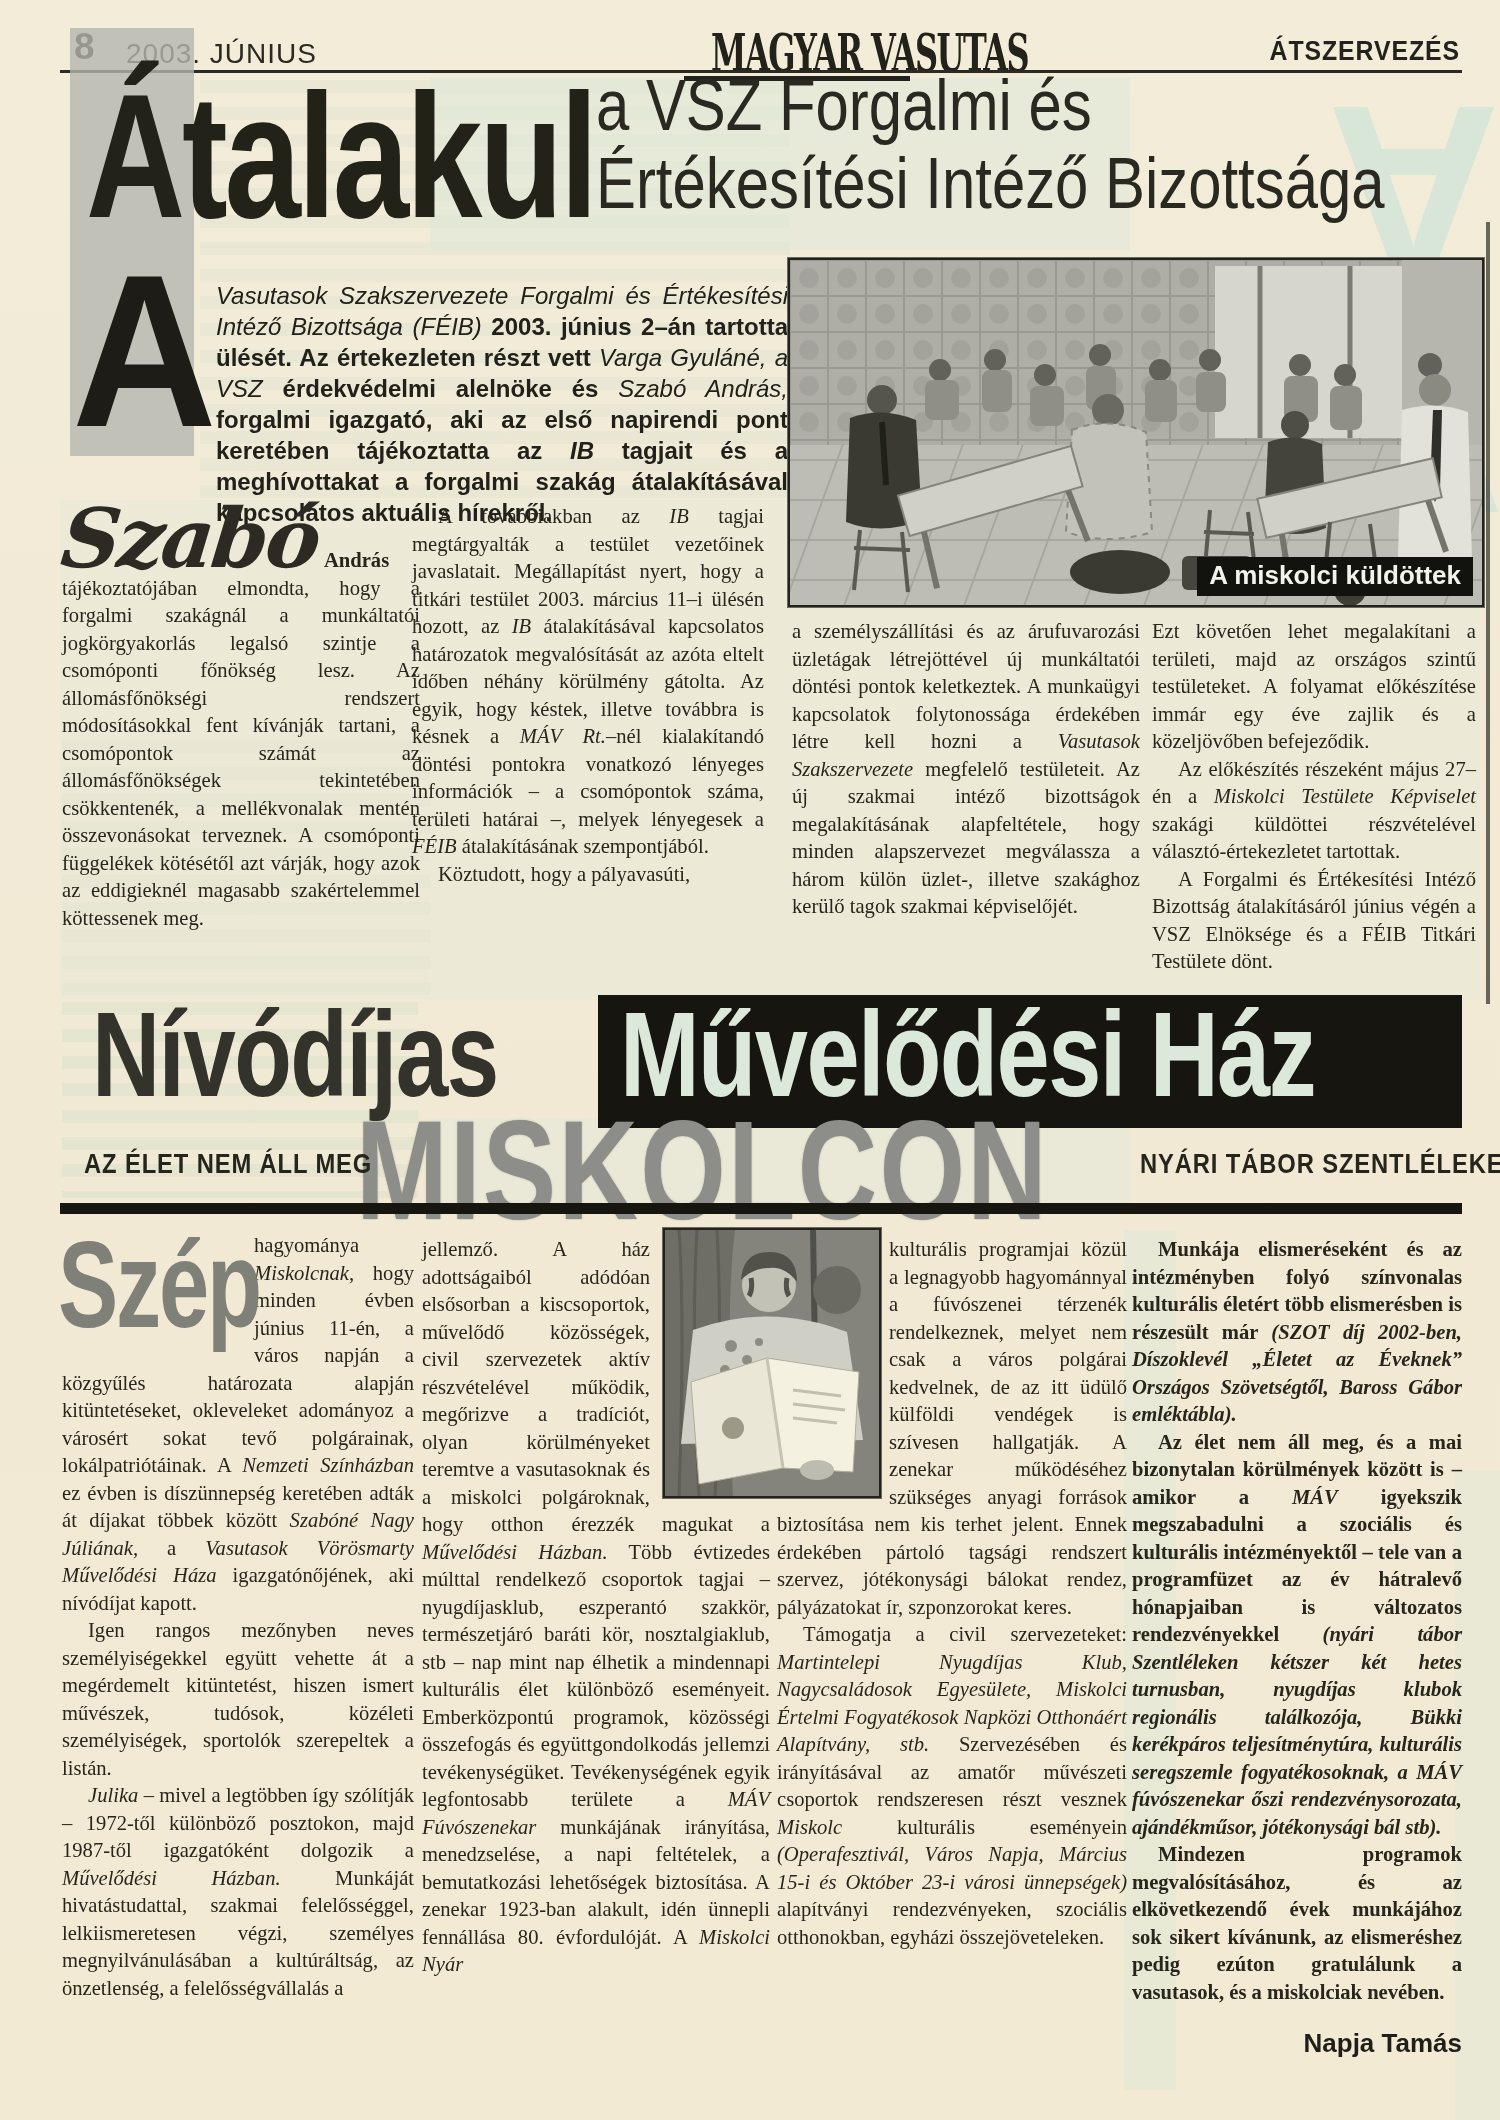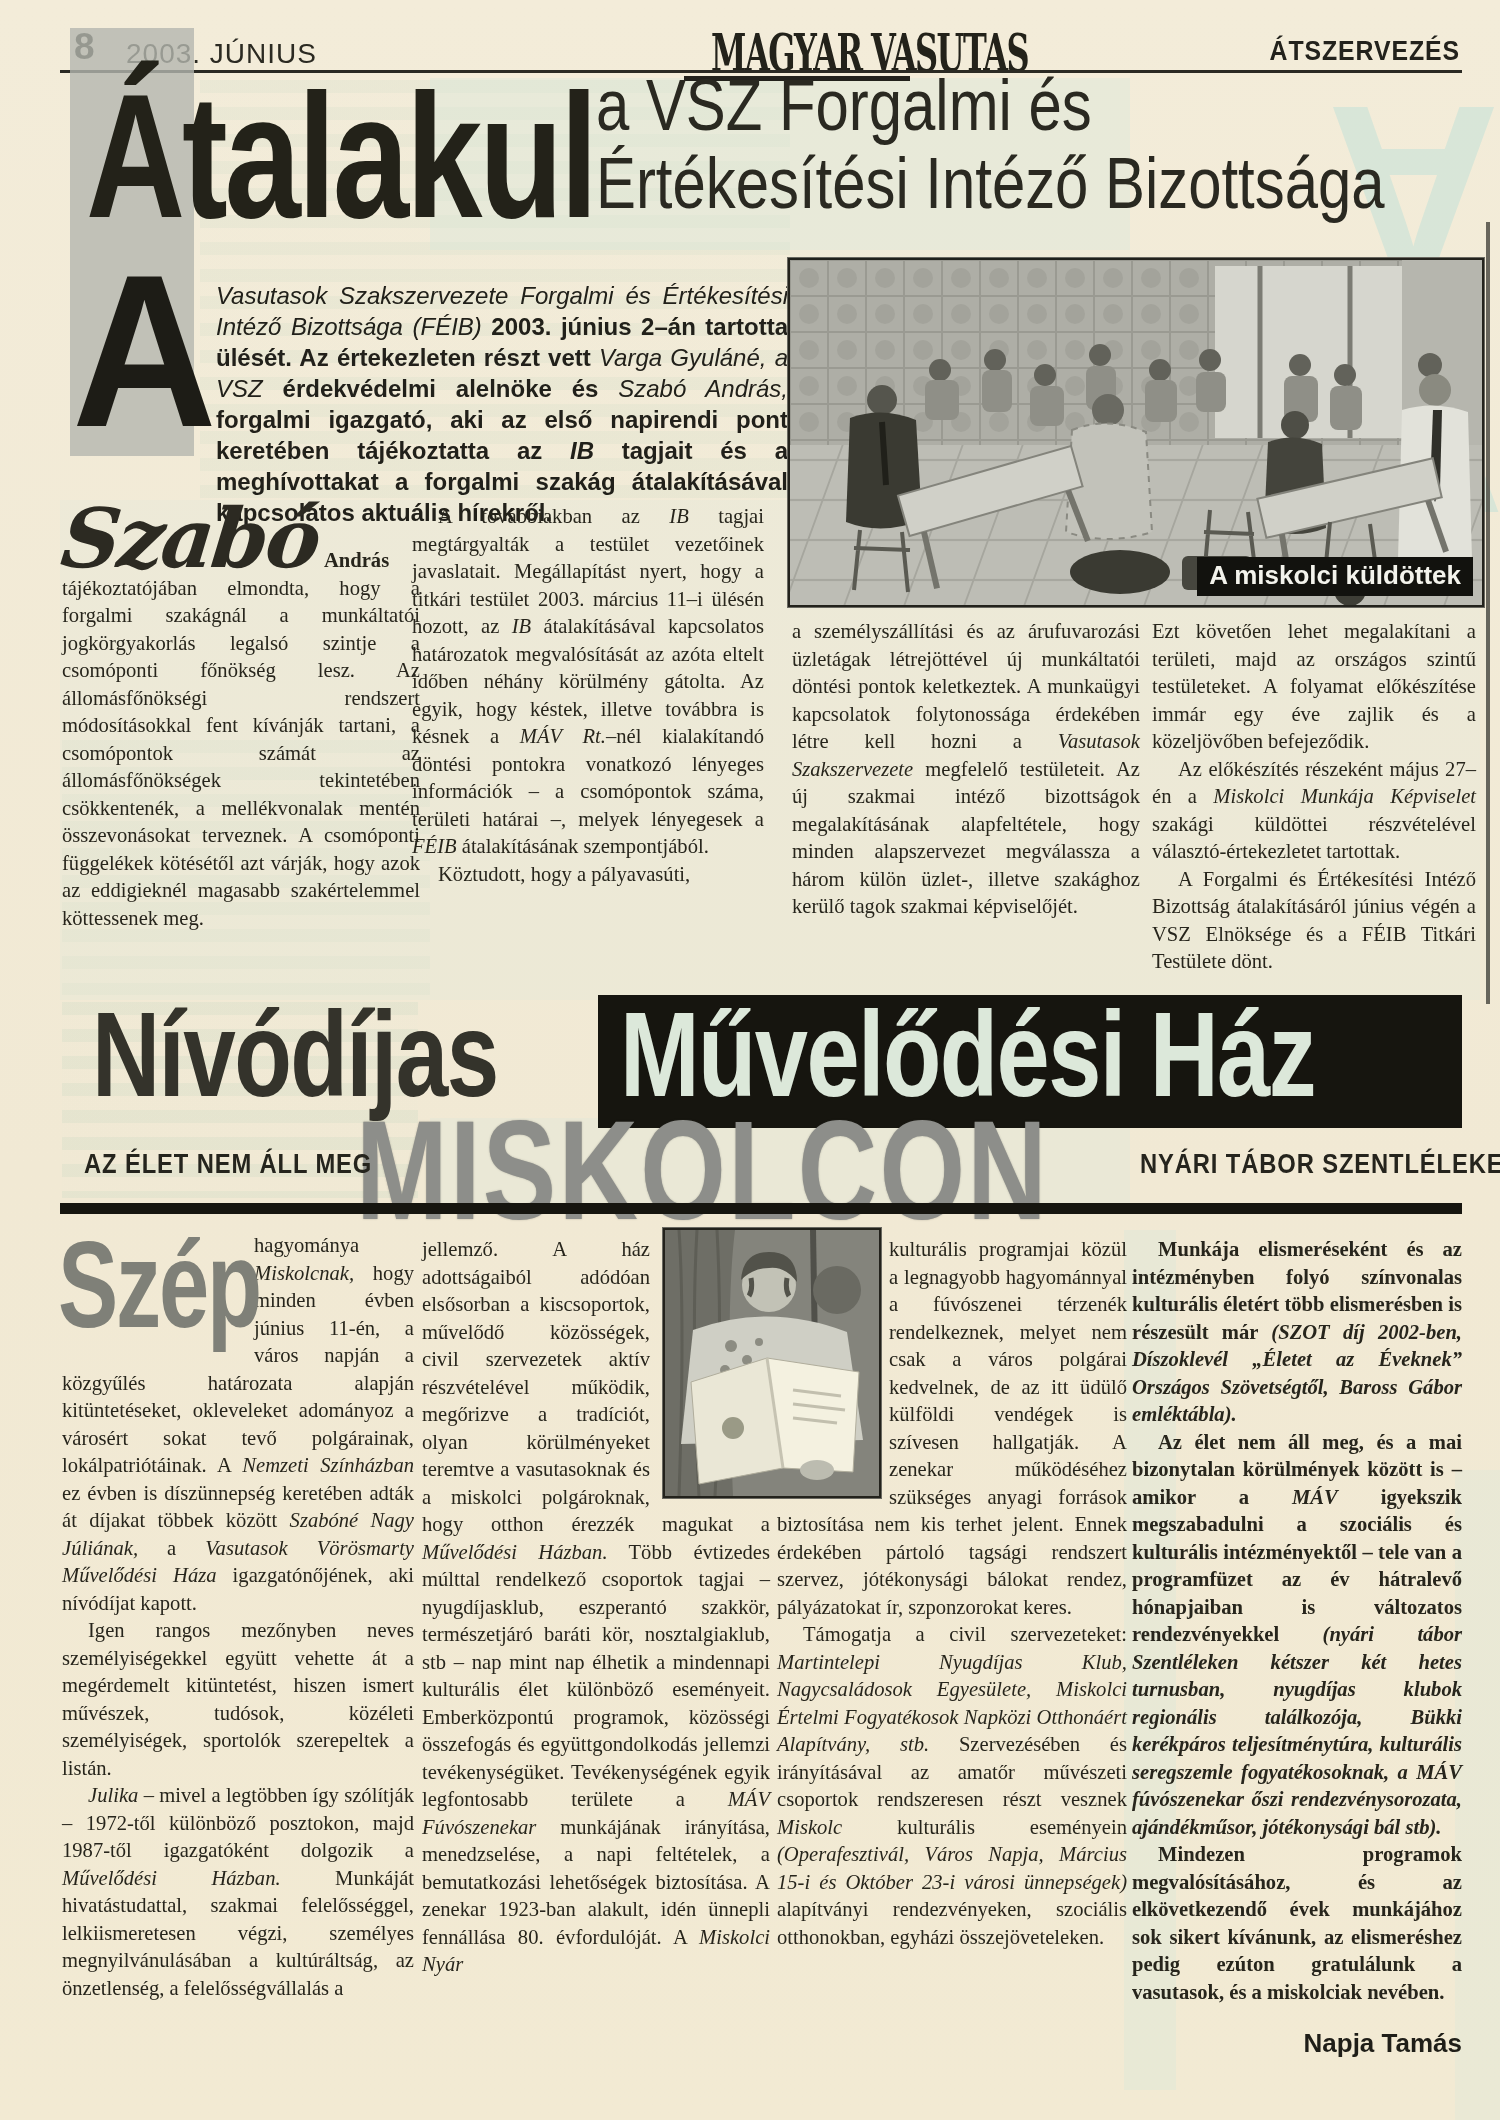--- a/index.html
+++ b/index.html
@@ -231,21 +231,21 @@
   </div>
 <div class="col" style="left:412px;top:503px;width:352px;height:492px;">
     <p class="ind"><span>A továbbiakban az </span><span class="s-i">IB</span><span> tagjai megtárgyalták a testület vezetőinek javaslatait. Megállapítást nyert, hogy a titkári testület 2003. március 11–i ülésén hozott, az </span><span class="s-i">IB</span><span> átalakításával kapcsolatos határozatok megvalósítását az azóta eltelt időben néhány körülmény gátolta. Az egyik, hogy késtek, illetve továbbra is késnek a </span><span class="s-i">MÁV Rt.</span><span>–nél kialakítandó döntési pontokra vonatkozó lényeges információk – a csomópontok száma, területi határai –, melyek lényegesek a </span><span class="s-i">FÉIB</span><span> átalakításának szempontjából.</span></p>
     <p class="ind"><span>Köztudott, hogy a pályavasúti,</span></p>
   </div>
 <div class="col" style="left:792px;top:618px;width:348px;height:380px;">
     <p><span>a személyszállítási és az árufuvarozási üzletágak létrejöttével új munkáltatói döntési pontok keletkeztek. A munkaügyi kapcsolatok folytonossága érdekében létre kell hozni a </span><span class="s-i">Vasutasok Szakszervezete</span><span> megfelelő testületeit. Az új szakmai intéző bizottságok megalakításának alapfeltétele, hogy minden alapszervezet megválassza a három külön üzlet-, illetve szakághoz kerülő tagok szakmai képviselőjét.</span></p>
   </div>
 <div class="col" style="left:1152px;top:618px;width:324px;height:380px;">
     <p><span>Ezt követően lehet megalakítani a területi, majd az országos szintű testületeket. A folyamat előkészítése immár egy éve zajlik és a közeljövőben befejeződik.</span></p>
-    <p class="ind"><span>Az előkészítés részeként május 27–én a </span><span class="s-i">Miskolci Munkája Képviselet</span><span> szakági küldöttei részvételével választó-értekezletet tartottak.</span></p>
+    <p class="ind"><span>Az előkészítés részeként május 27–én a </span><span class="s-i">Miskolci Testülete Képviselet</span><span> szakági küldöttei részvételével választó-értekezletet tartottak.</span></p>
     <p class="ind"><span>A Forgalmi és Értékesítési Intéző Bizottság átalakításáról június végén a VSZ Elnöksége és a FÉIB Titkári Testülete dönt.</span></p>
   </div>
 
 <div class="a2-box"></div>
 <div class="a2-left">Nívódíjas</div>
 <div class="a2-boxword">Művelődési Ház</div>
 <div class="a2-big">MISKOLCON</div>
 <div class="kicker left">AZ ÉLET NEM ÁLL MEG</div>
 <div class="kicker right">NYÁRI TÁBOR SZENTLÉLEKEN</div>
 <div class="black-bar"></div>

